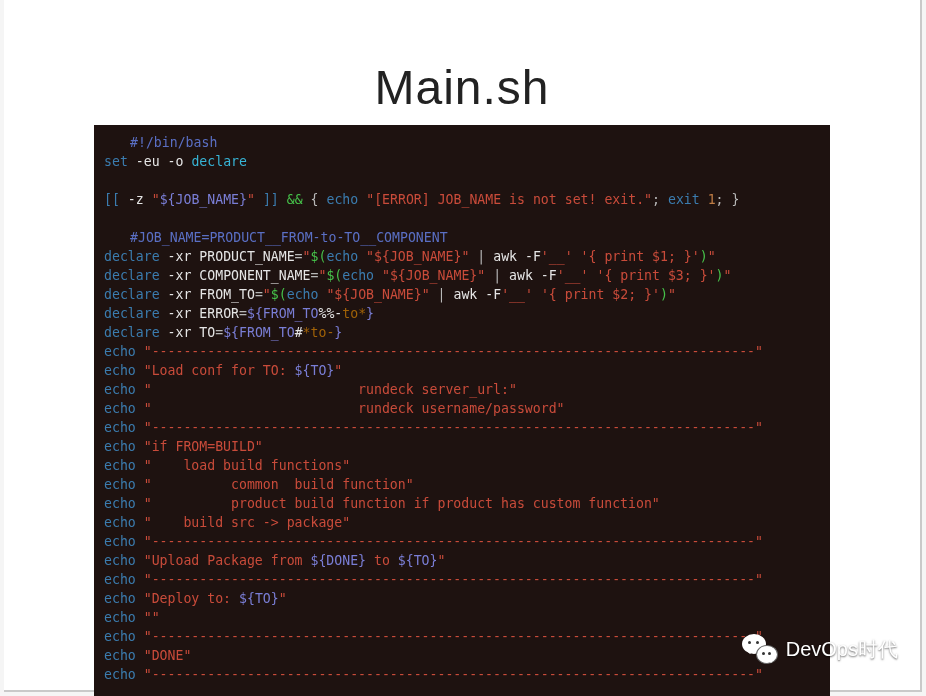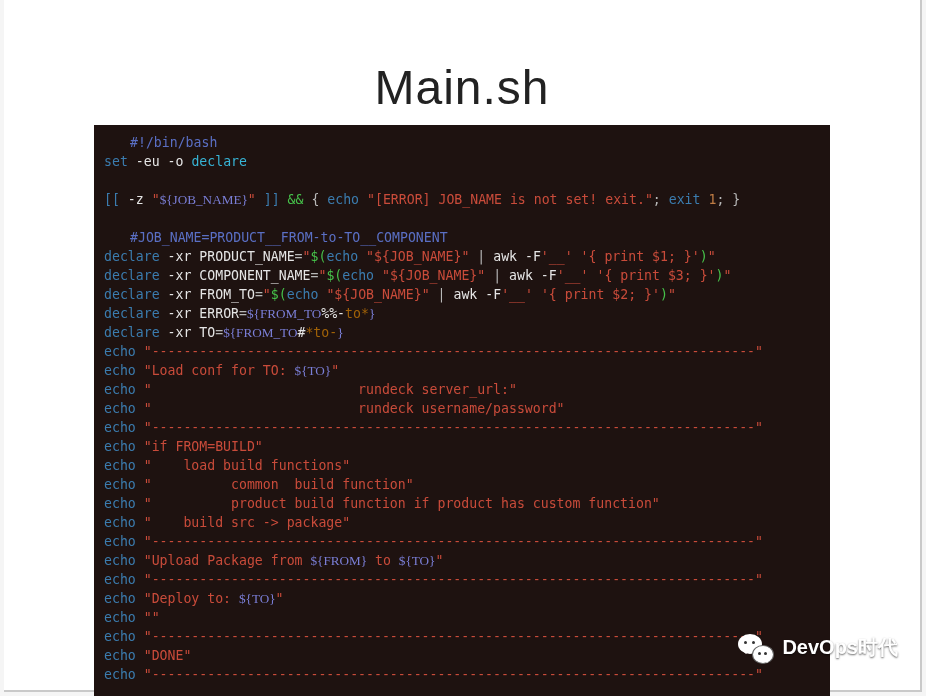--- a/index.html
+++ b/index.html
@@ -42,31 +42,32 @@
     overflow: hidden;
     color: #c17d5a;
   }
   .c-comment  { color: #5a6fc4; margin-left: 26px; }
   .c-cmd      { color: #3b7caf; text-align: center; }
   .c-flag     { color: #e5e5e5; }
   .c-keyword  { color: #37b4d6; }
   .c-op       { color: #46c24a; }
   .c-punct    { color: #b8b8b8; }
   .c-string   { color: #c94b3a; }
-  .c-var      { color: #7a7ed6; font-family: Liberation Serif, serif; }
+  .c-var      { color: #7a7ed6; }
   .c-glob     { color: #a16207; }
   .c-num      { color: #c17d45; }
   .watermark {
     position: absolute;
     right: 22px;
     bottom: 26px;
     display: flex;
+    align-items: center;
     gap: 8px;
     color: #fff;
-    font-weight: 700;
+    font-weight: 400;
     font-size: 20px;
     text-shadow: 0 1px 2px rgba(0,0,0,0.6);
   }
   .wechat-icon {
     width: 36px;
     height: 30px;
     position: relative;
   }
   .wechat-icon .bubble1 {
     position: absolute;
@@ -121,21 +122,21 @@
 <span class="c-cmd">echo</span> <span class="c-string">"Load conf for TO: </span><span class="c-var">${TO}</span><span class="c-string">"</span>
 <span class="c-cmd">echo</span> <span class="c-string">"                          rundeck server_url:"</span>
 <span class="c-cmd">echo</span> <span class="c-string">"                          rundeck username/password"</span>
 <span class="c-cmd">echo</span> <span class="c-string">"----------------------------------------------------------------------------"</span>
 <span class="c-cmd">echo</span> <span class="c-string">"if FROM=BUILD"</span>
 <span class="c-cmd">echo</span> <span class="c-string">"    load build functions"</span>
 <span class="c-cmd">echo</span> <span class="c-string">"          common  build function"</span>
 <span class="c-cmd">echo</span> <span class="c-string">"          product build function if product has custom function"</span>
 <span class="c-cmd">echo</span> <span class="c-string">"    build src -&gt; package"</span>
 <span class="c-cmd">echo</span> <span class="c-string">"----------------------------------------------------------------------------"</span>
-<span class="c-cmd">echo</span> <span class="c-string">"Upload Package from </span><span class="c-var">${FROM}</span><span class="c-string"> to </span><span class="c-var">${TO}</span><span class="c-string">"</span>
+<span class="c-cmd">echo</span> <span class="c-string">"Upload Package from </span><span class="c-var">${DONE}</span><span class="c-string"> to </span><span class="c-var">${TO}</span><span class="c-string">"</span>
 <span class="c-cmd">echo</span> <span class="c-string">"----------------------------------------------------------------------------"</span>
 <span class="c-cmd">echo</span> <span class="c-string">"Deploy to: </span><span class="c-var">${TO}</span><span class="c-string">"</span>
 <span class="c-cmd">echo</span> <span class="c-string">""</span>
 <span class="c-cmd">echo</span> <span class="c-string">"----------------------------------------------------------------------------"</span>
 <span class="c-cmd">echo</span> <span class="c-string">"DONE"</span>
 <span class="c-cmd">echo</span> <span class="c-string">"----------------------------------------------------------------------------"</span></div>
 
   <div class="watermark">
     <div class="wechat-icon">
       <div class="bubble1">

